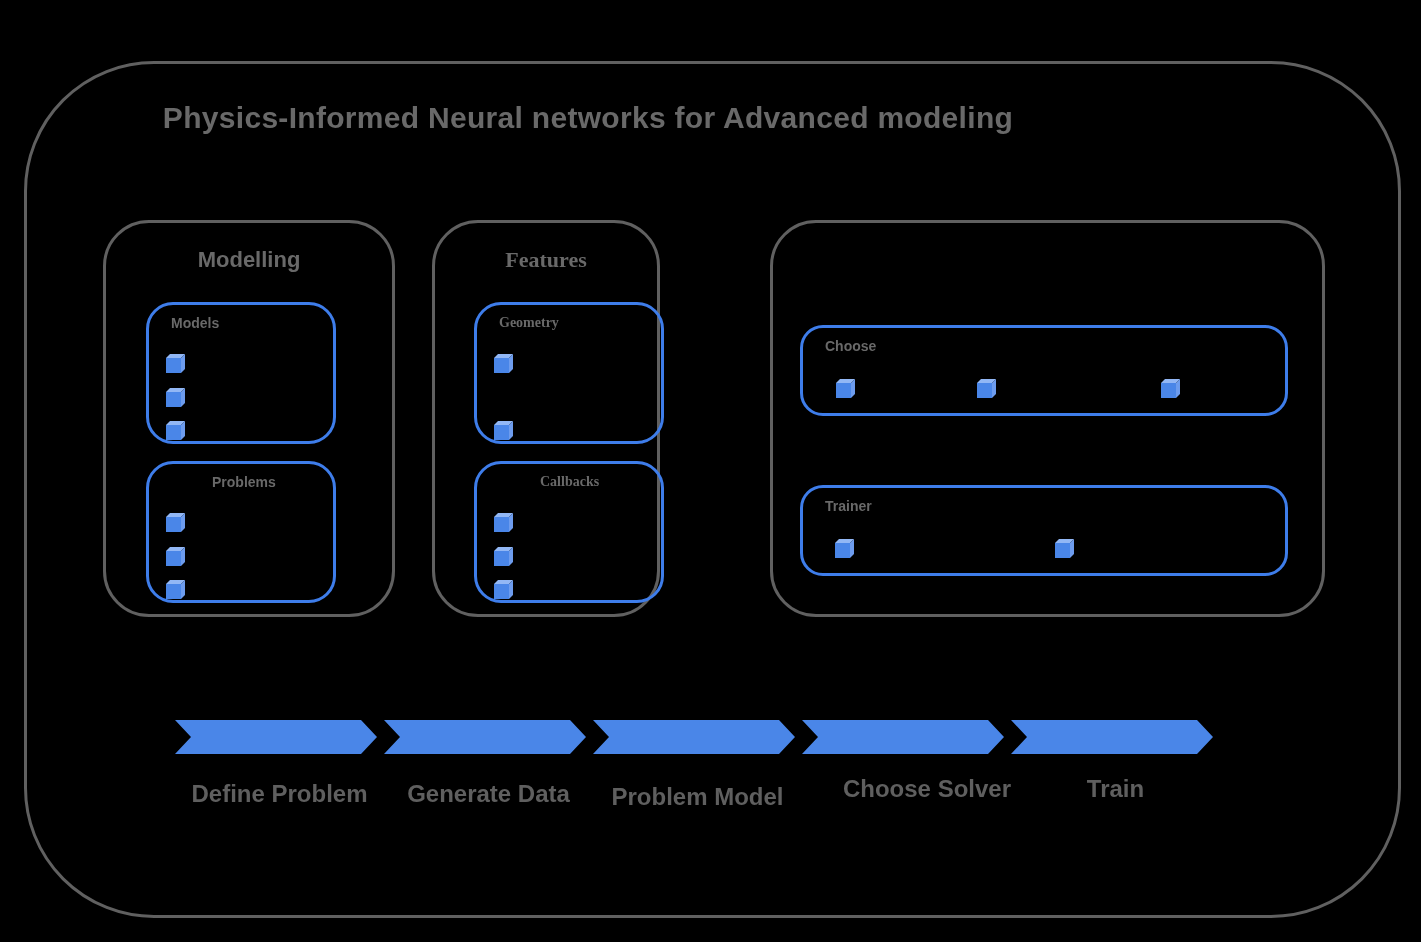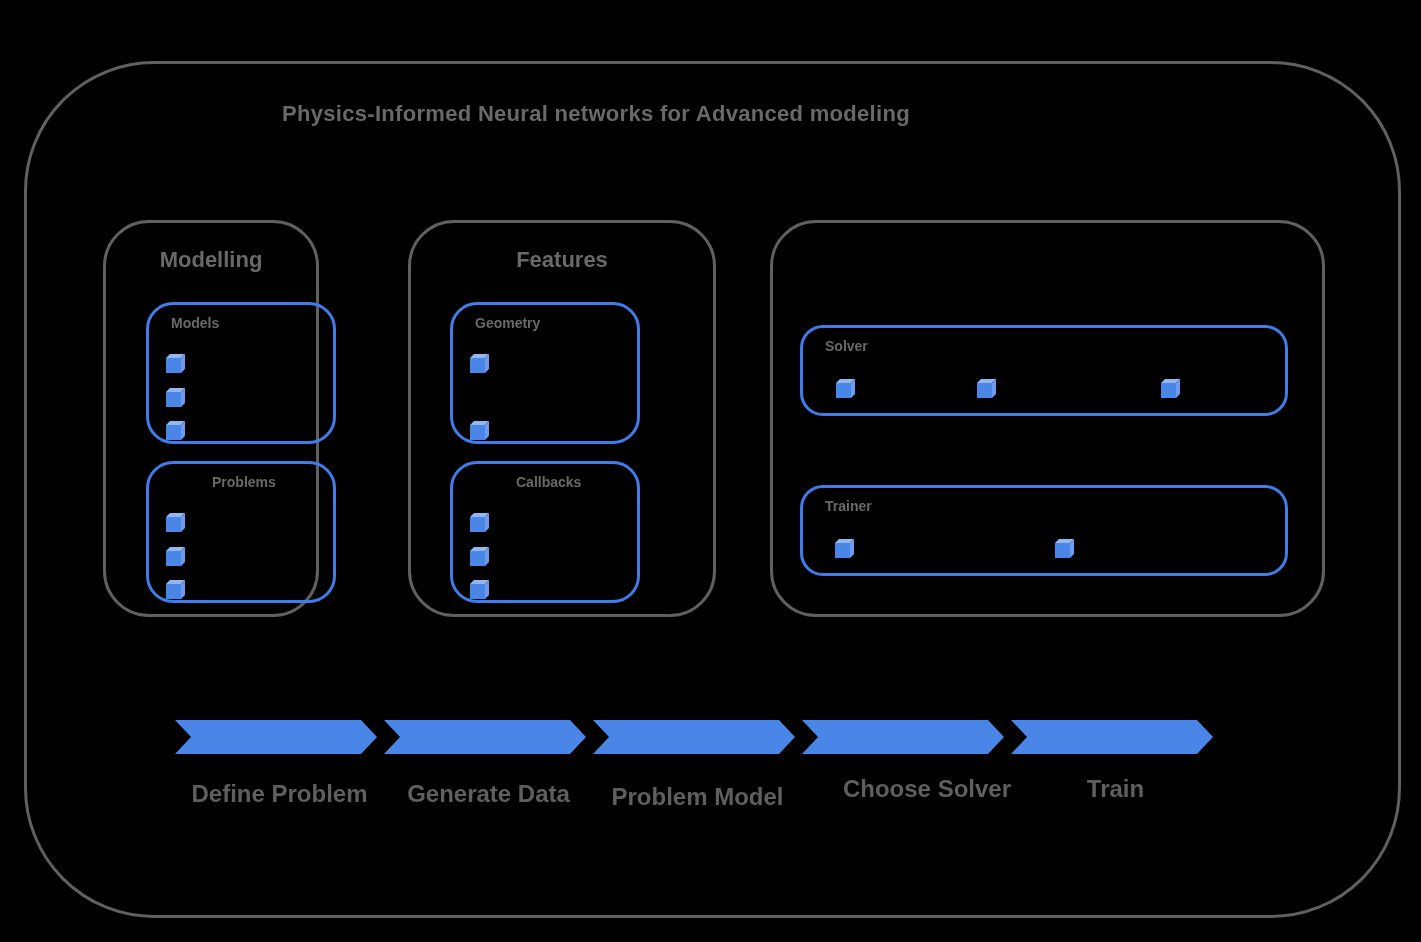--- a/index.html
+++ b/index.html
@@ -28,35 +28,34 @@
     left: 24px; top: 61px;
     width: 1377px; height: 857px;
     border: 3px solid var(--outline-gray);
     border-radius: 130px;
   }
   .main-title {
     position: absolute;
     left: 0; top: 101px;
     width: 1176px;
     text-align: center;
-    font-size: 22px;
+    font-size: 30px;
     font-weight: bold;
     color: var(--text-gray);
     letter-spacing: 0.3px;
-    margin-left: 8px;
   }
   .group {
     position: absolute;
     top: 220px;
     height: 397px;
     border: 3px solid var(--outline-gray);
     border-radius: 46px;
   }
-  .group-modelling    { left: 103px; width: 216px; }
-  .group-features     { left: 408px; width: 308px; }
+  .group-modelling    { left: 103px; width: 292px; }
+  .group-features     { left: 432px; width: 228px; font-family: Liberation Serif, serif; }
   .group-optimization { left: 770px; width: 555px; }
   .group-title {
     position: absolute;
     top: 24px; left: 0;
     width: 100%;
     text-align: center;
     font-size: 22px;
     font-weight: bold;
     color: var(--text-gray);
   }
@@ -224,21 +223,21 @@
               <polygon class="cf-side" points="15,4 19,0 19,15 15,19"></polygon>
               <rect class="cf-front" x="0" y="4" width="15" height="15"></rect>
             </svg></span>
       </div>
     </div>
   </div>
 
   <div class="group group-optimization">
 
     <div class="subbox hbox pos-top solver">
-      <div class="subbox-title">Solver</div>
+      <div class="subbox-title">Choose</div>
       <span class="cube"><svg width="19" height="19" viewBox="0 0 19 19" aria-hidden="true">
             <polygon class="cf-top" points="0,4 4,0 19,0 15,4"></polygon>
             <polygon class="cf-side" points="15,4 19,0 19,15 15,19"></polygon>
             <rect class="cf-front" x="0" y="4" width="15" height="15"></rect>
           </svg></span>
       <span class="cube"><svg width="19" height="19" viewBox="0 0 19 19" aria-hidden="true">
             <polygon class="cf-top" points="0,4 4,0 19,0 15,4"></polygon>
             <polygon class="cf-side" points="15,4 19,0 19,15 15,19"></polygon>
             <rect class="cf-front" x="0" y="4" width="15" height="15"></rect>
           </svg></span>

